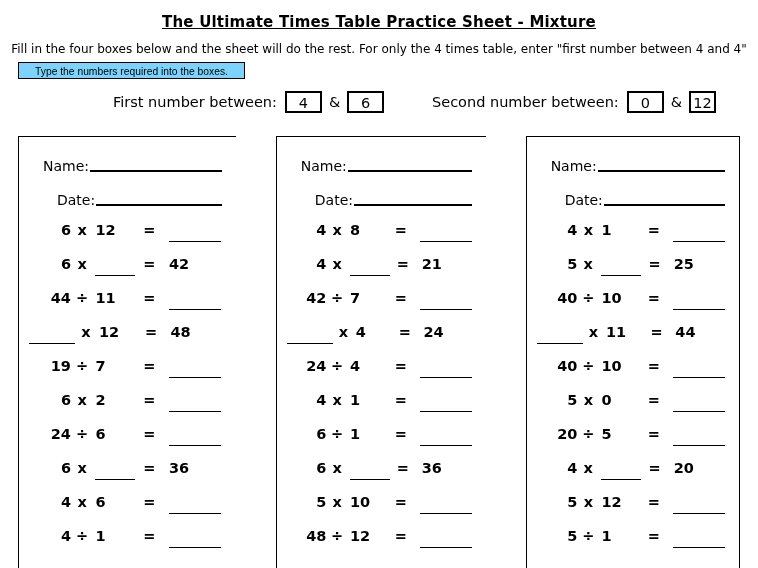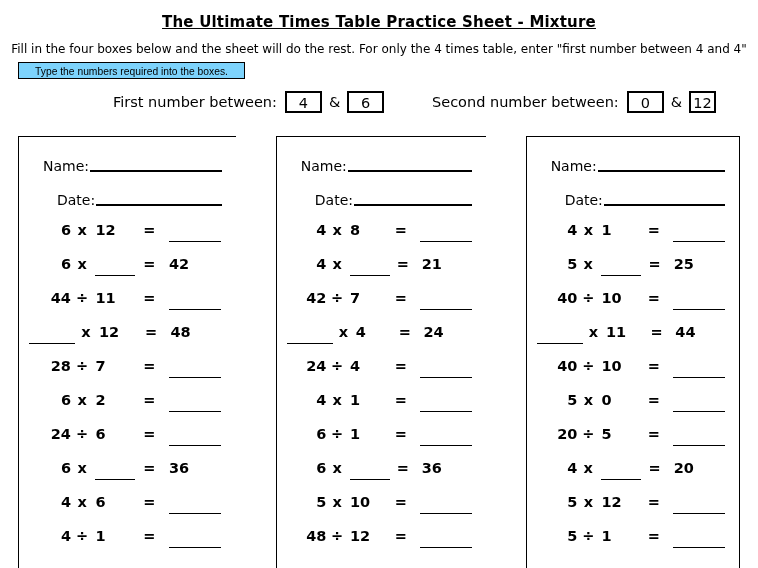--- a/index.html
+++ b/index.html
@@ -248,21 +248,21 @@
             <span class="cell c-res"><span class="blank"></span></span>
           </div>
           <div class="prow">
             <span class="cell c-a"><span class="blank"></span></span>
             <span class="cell c-op">x</span>
             <span class="cell c-b">12</span>
             <span class="cell c-eq">=</span>
             <span class="cell c-res">48</span>
           </div>
           <div class="prow">
-            <span class="cell c-a">28</span>
+            <span class="cell c-a">19</span>
             <span class="cell c-op">÷</span>
             <span class="cell c-b">7</span>
             <span class="cell c-eq">=</span>
             <span class="cell c-res"><span class="blank"></span></span>
           </div>
           <div class="prow">
             <span class="cell c-a">6</span>
             <span class="cell c-op">x</span>
             <span class="cell c-b">2</span>
             <span class="cell c-eq">=</span>

